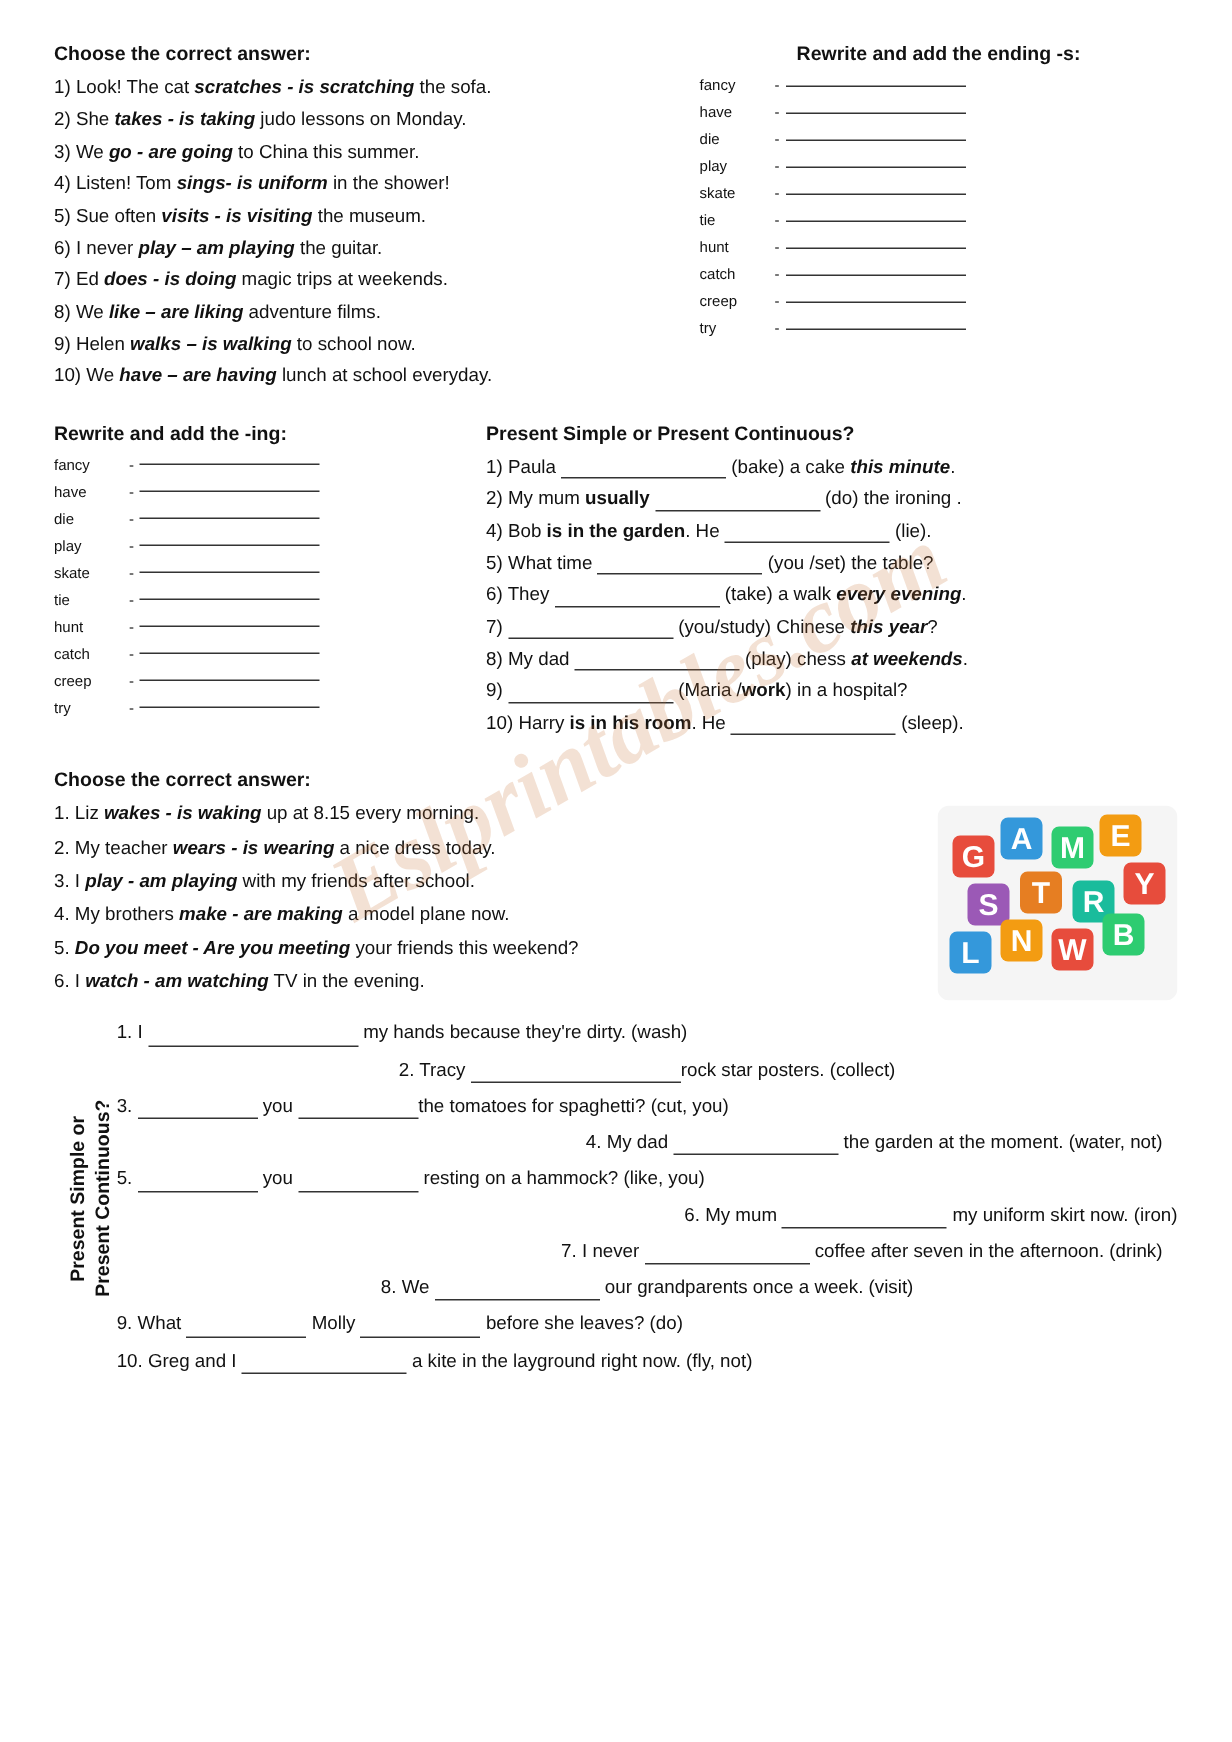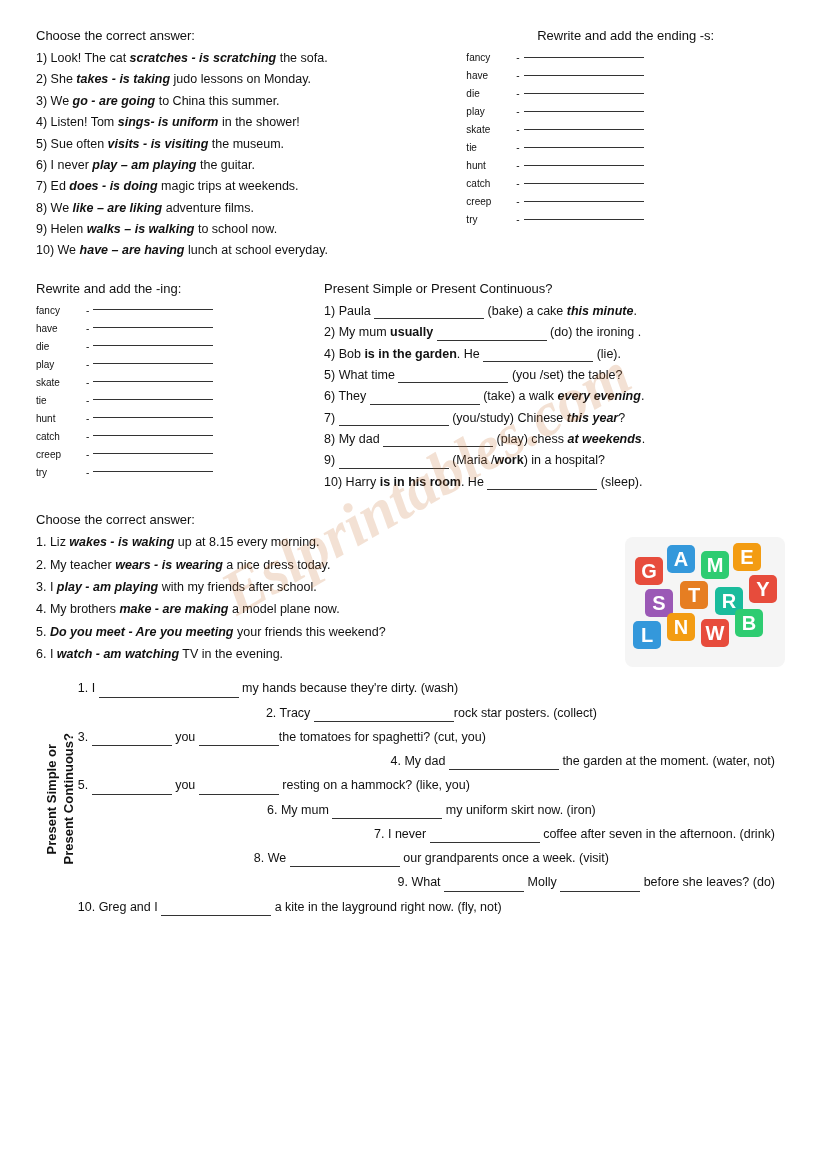--- a/index.html
+++ b/index.html
@@ -17,21 +17,21 @@
     }
     
     .top-row {
       display: flex;
       gap: 18px;
       margin-bottom: 18px;
     }
     .section-left { flex: 1.1; }
     .section-right { flex: 0.85; }
     .section-title {
-      font-weight: normal;
+      font-weight: bold;
       font-size: 13px;
       margin-bottom: 6px;
     }
     .section-right .section-title {
       text-align: center;
     }
     p { margin-bottom: 2px; line-height: 1.55; }
     .bold { font-weight: bold; }
     .bold-italic { font-weight: bold; font-style: italic; }
 
@@ -334,21 +334,21 @@
   </div>
 
   <div class="bottom-row">
     <div class="sidebar-label">Present Simple or<br>Present Continuous?</div>
     <div class="bottom-content">
       <p style="text-align:left;">1. I <span class="line-blank-lg"></span> my hands because they're dirty. (wash)</p>
       <p style="text-align:center;">2. Tracy <span class="line-blank-lg"></span>rock star posters. (collect)</p>
       <p>3. <span class="line-blank-sm"></span> you <span class="line-blank-sm"></span>the tomatoes for spaghetti? (cut, you)</p>
       <p style="text-align:right; padding-right:10px;">4. My dad <span class="line-blank"></span> the garden at the moment. (water, not)</p>
       <p>5. <span class="line-blank-sm"></span> you <span class="line-blank-sm"></span> resting on a hammock? (like, you)</p>
-      <p style="text-align:center;">6. My mum <span class="line-blank"></span> my uniform skirt now. (iron)</p>
+      <p style="text-align:right;">6. My mum <span class="line-blank"></span> my uniform skirt now. (iron)</p>
       <p style="text-align:right; padding-right:10px;">7. I never <span class="line-blank"></span> coffee after seven in the afternoon. (drink)</p>
       <p style="text-align:center;">8. We <span class="line-blank"></span> our grandparents once a week. (visit)</p>
-      <p style="text-align:right; padding-right:10px;">9. What <span class="line-blank-sm"></span> Molly <span class="line-blank-sm"></span> before she leaves? (do)</p>
+      <p style="text-align:left; padding-right:10px;">9. What <span class="line-blank-sm"></span> Molly <span class="line-blank-sm"></span> before she leaves? (do)</p>
       <p>10. Greg and I <span class="line-blank"></span> a kite in the layground right now. (fly, not)</p>
     </div>
   </div>
 
 </div>
 
 </body></html>

